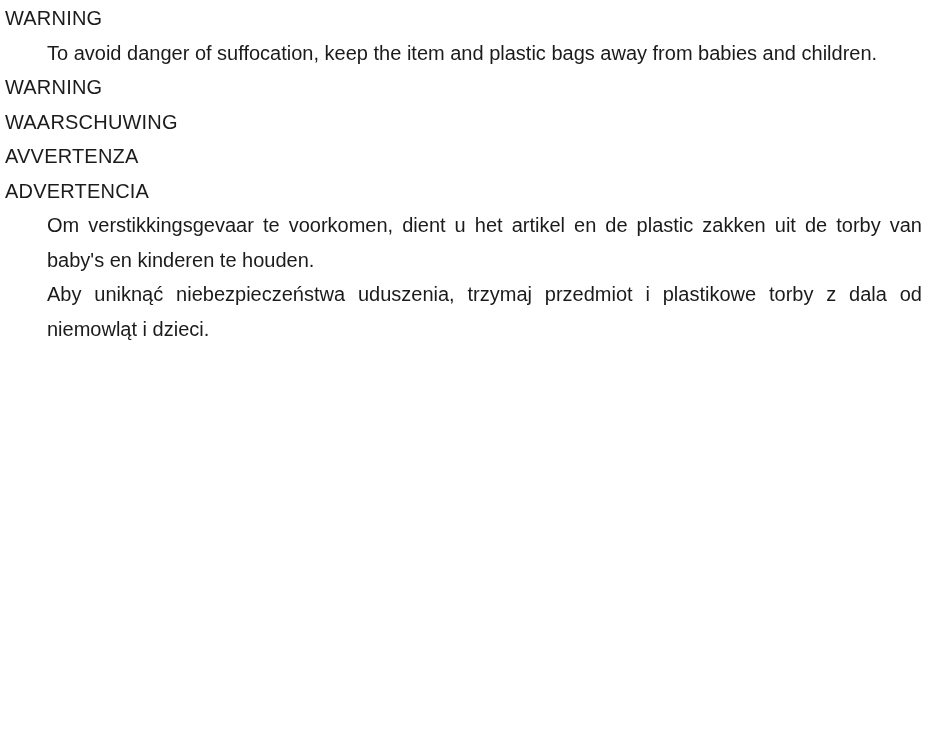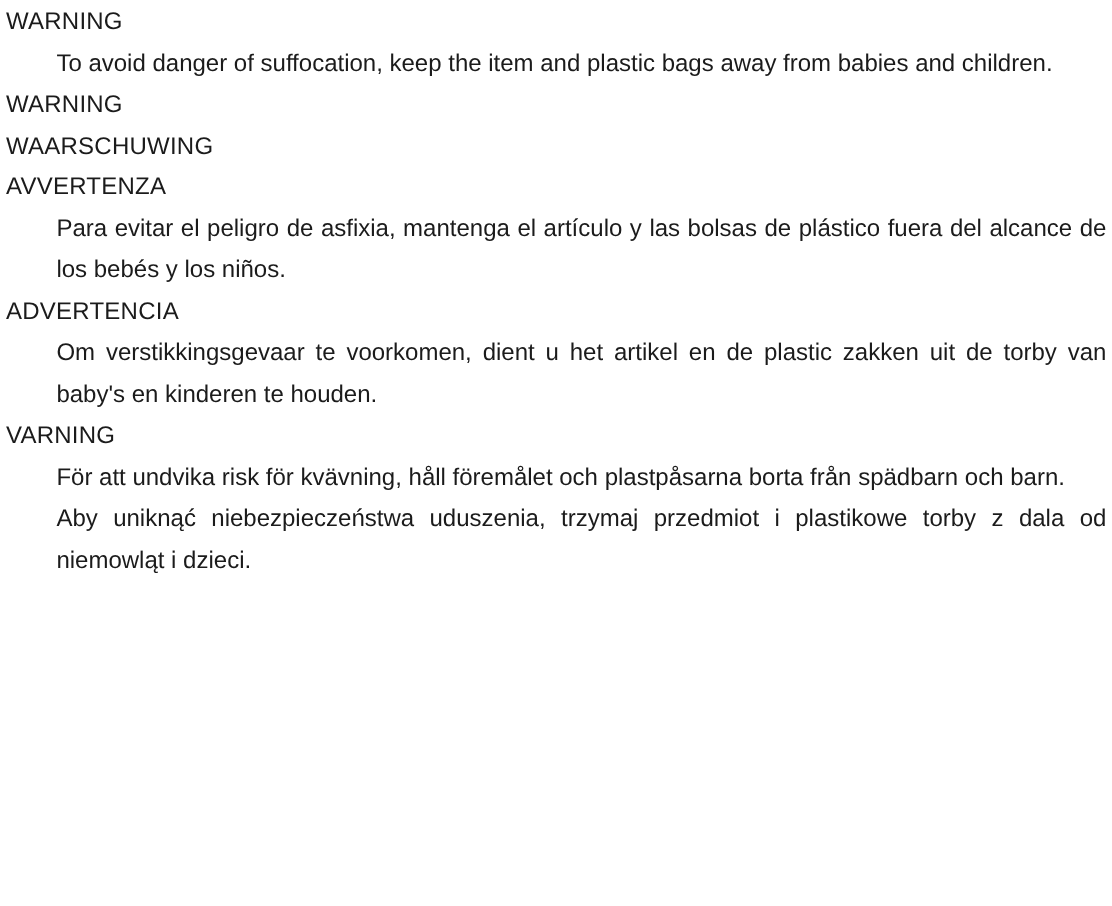--- a/index.html
+++ b/index.html
@@ -45,30 +45,25 @@
     <div class="warning-heading">WARNING</div>
   </div>
 
   <div class="warning-block">
     <div class="warning-heading">WAARSCHUWING</div>
   </div>
 
 
   <div class="warning-block">
     <div class="warning-heading">AVVERTENZA</div>
-    <div class="warning-body">Para evitar el peligro de asfixia, mantenga el artículo y las bolsas de plástico fuera del alcance de los bebés y los niños.</div>
   </div>
 
   <div class="warning-block">
     <div class="warning-heading">ADVERTENCIA</div>
     <div class="warning-body">Om verstikkingsgevaar te voorkomen, dient u het artikel en de plastic zakken uit de torby van baby's en kinderen te houden.</div>
   </div>
 
-  <div class="warning-block">
-    <div class="warning-heading">VARNING</div>
-    <div class="warning-body">För att undvika risk för kvävning, håll föremålet och plastpåsarna borta från spädbarn och barn.</div>
-  </div>
 
   <div class="warning-block">
     <div class="warning-body">Aby uniknąć niebezpieczeństwa uduszenia, trzymaj przedmiot i plastikowe torby z dala od niemowląt i dzieci.</div>
   </div>
 
 </div>
 
 </body></html>

